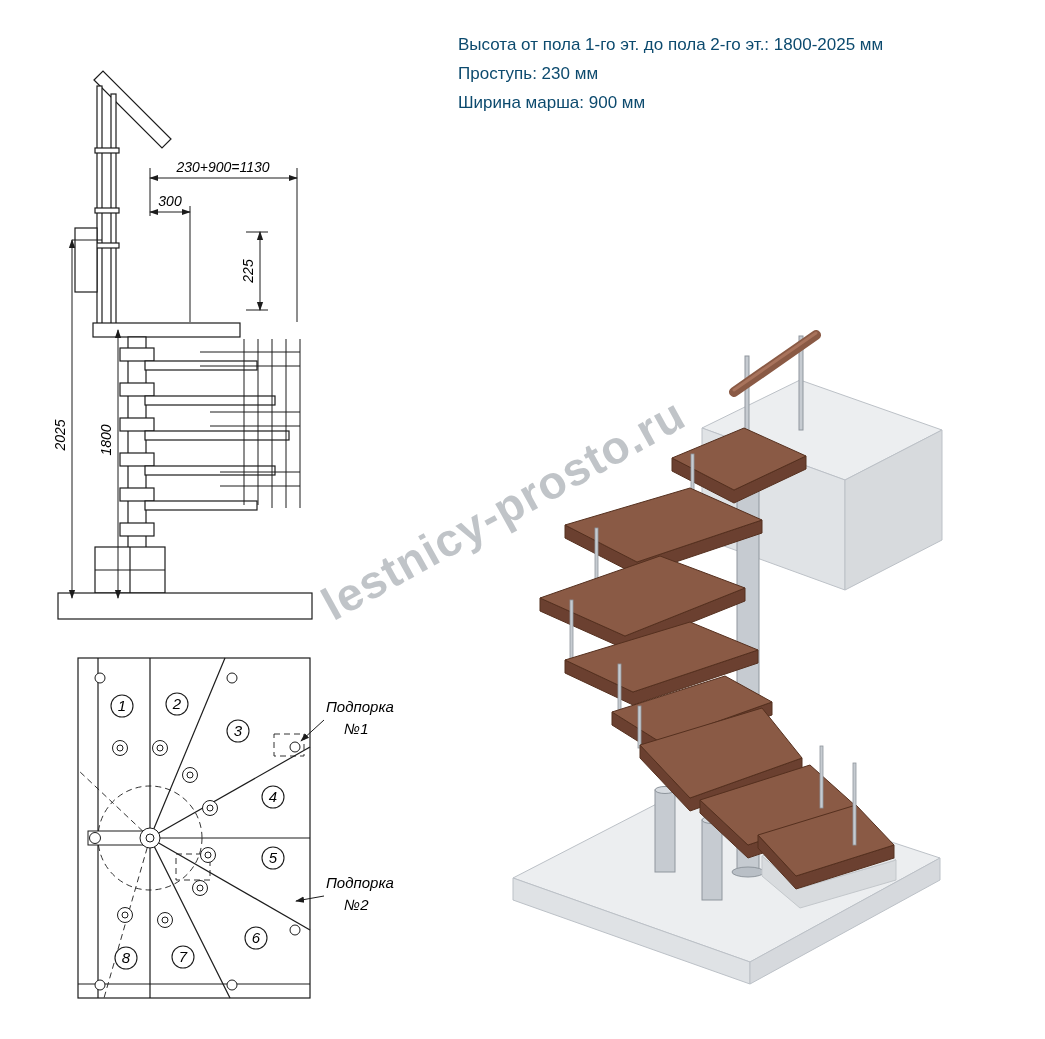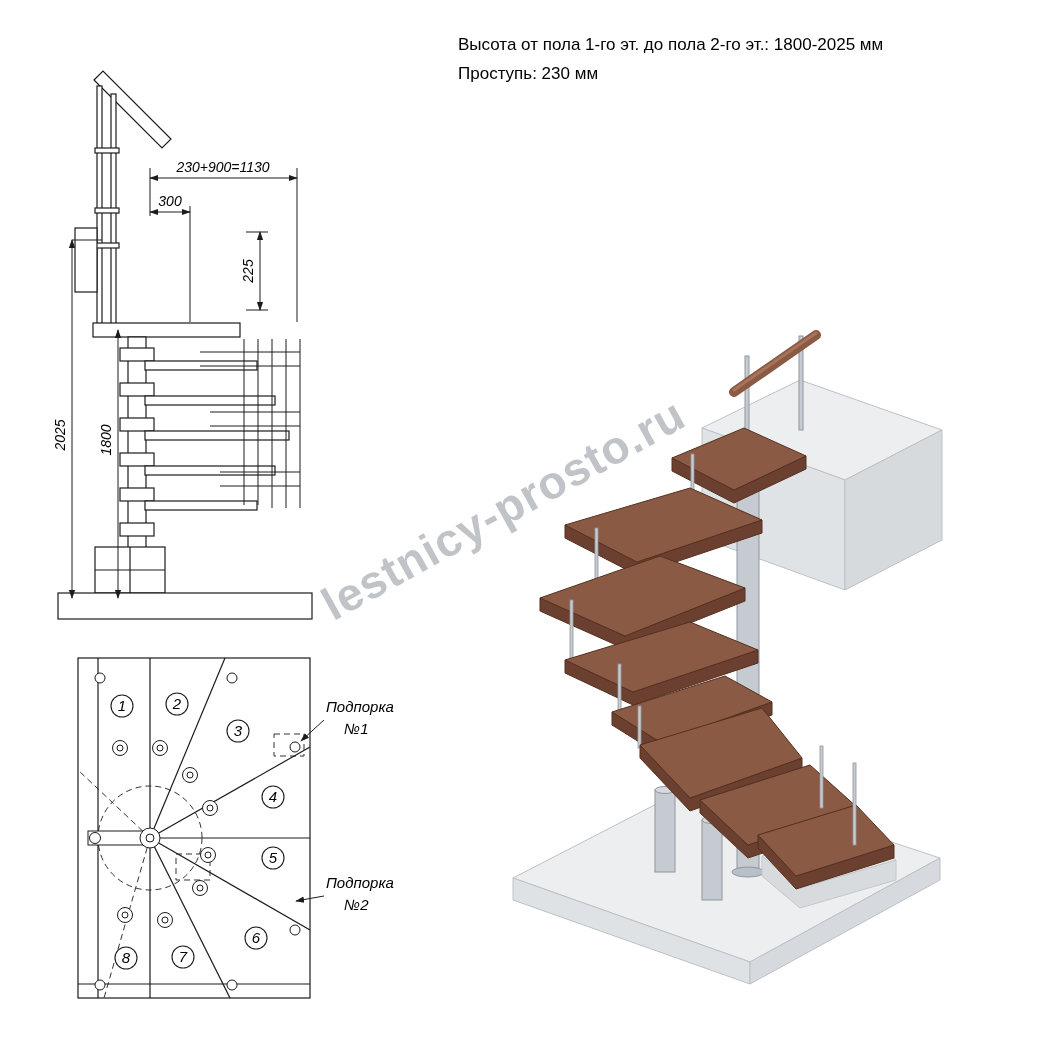--- a/index.html
+++ b/index.html
@@ -2,21 +2,21 @@
 <html><head>
 <meta charset="utf-8">
 <style>
   html,body { margin:0; padding:0; background:#fff; }
   .canvas {
     position:relative; width:1045px; height:1039px; background:#ffffff;
     font-family:"Liberation Sans", sans-serif; overflow:hidden;
   }
   .specs {
     position:absolute; left:458px; top:30px; width:570px;
-    font-size:17px; line-height:29px; color:#000000;
+    font-size:17px; line-height:29px; color:#0c4a6e;
   }
   .spec-line { white-space:nowrap; }
   .elevation-svg { position:absolute; left:50px; top:60px; }
   .plan-svg { position:absolute; left:68px; top:650px; }
   .render-svg { position:absolute; left:498px; top:278px; }
   .watermark {
     position:absolute; left:300px; top:482px; z-index:6;
     transform:rotate(-29deg); transform-origin:center;
     font-size:46px; font-weight:bold; letter-spacing:1px; white-space:nowrap;
     color:#8e959c; opacity:0.55;
@@ -28,20 +28,21 @@
   .slabel { font-style:italic; font-size:15px; }
 </style>
 </head>
 <body>
 
 <div class="canvas">
 
   <div class="specs">
     <div class="spec-line">Высота от пола 1-го эт. до пола 2-го эт.: 1800-2025 мм</div>
     <div class="spec-line">Проступь: 230 мм</div>
+    <div class="spec-line">Ширина марша: 900 мм</div>
   </div>
 
   <svg class="elevation-svg" width="270" height="575" viewBox="0 0 270 575">
     <defs>
       <marker id="arwE" viewBox="0 0 10 10" refX="9" refY="5" markerWidth="9" markerHeight="9" orient="auto-start-reverse">
         <path d="M0,1.5 L10,5 L0,8.5 z" fill="#1c1c1c"></path>
       </marker>
     </defs>
 
     <g stroke="#1c1c1c" fill="#ffffff" stroke-width="1.2">

